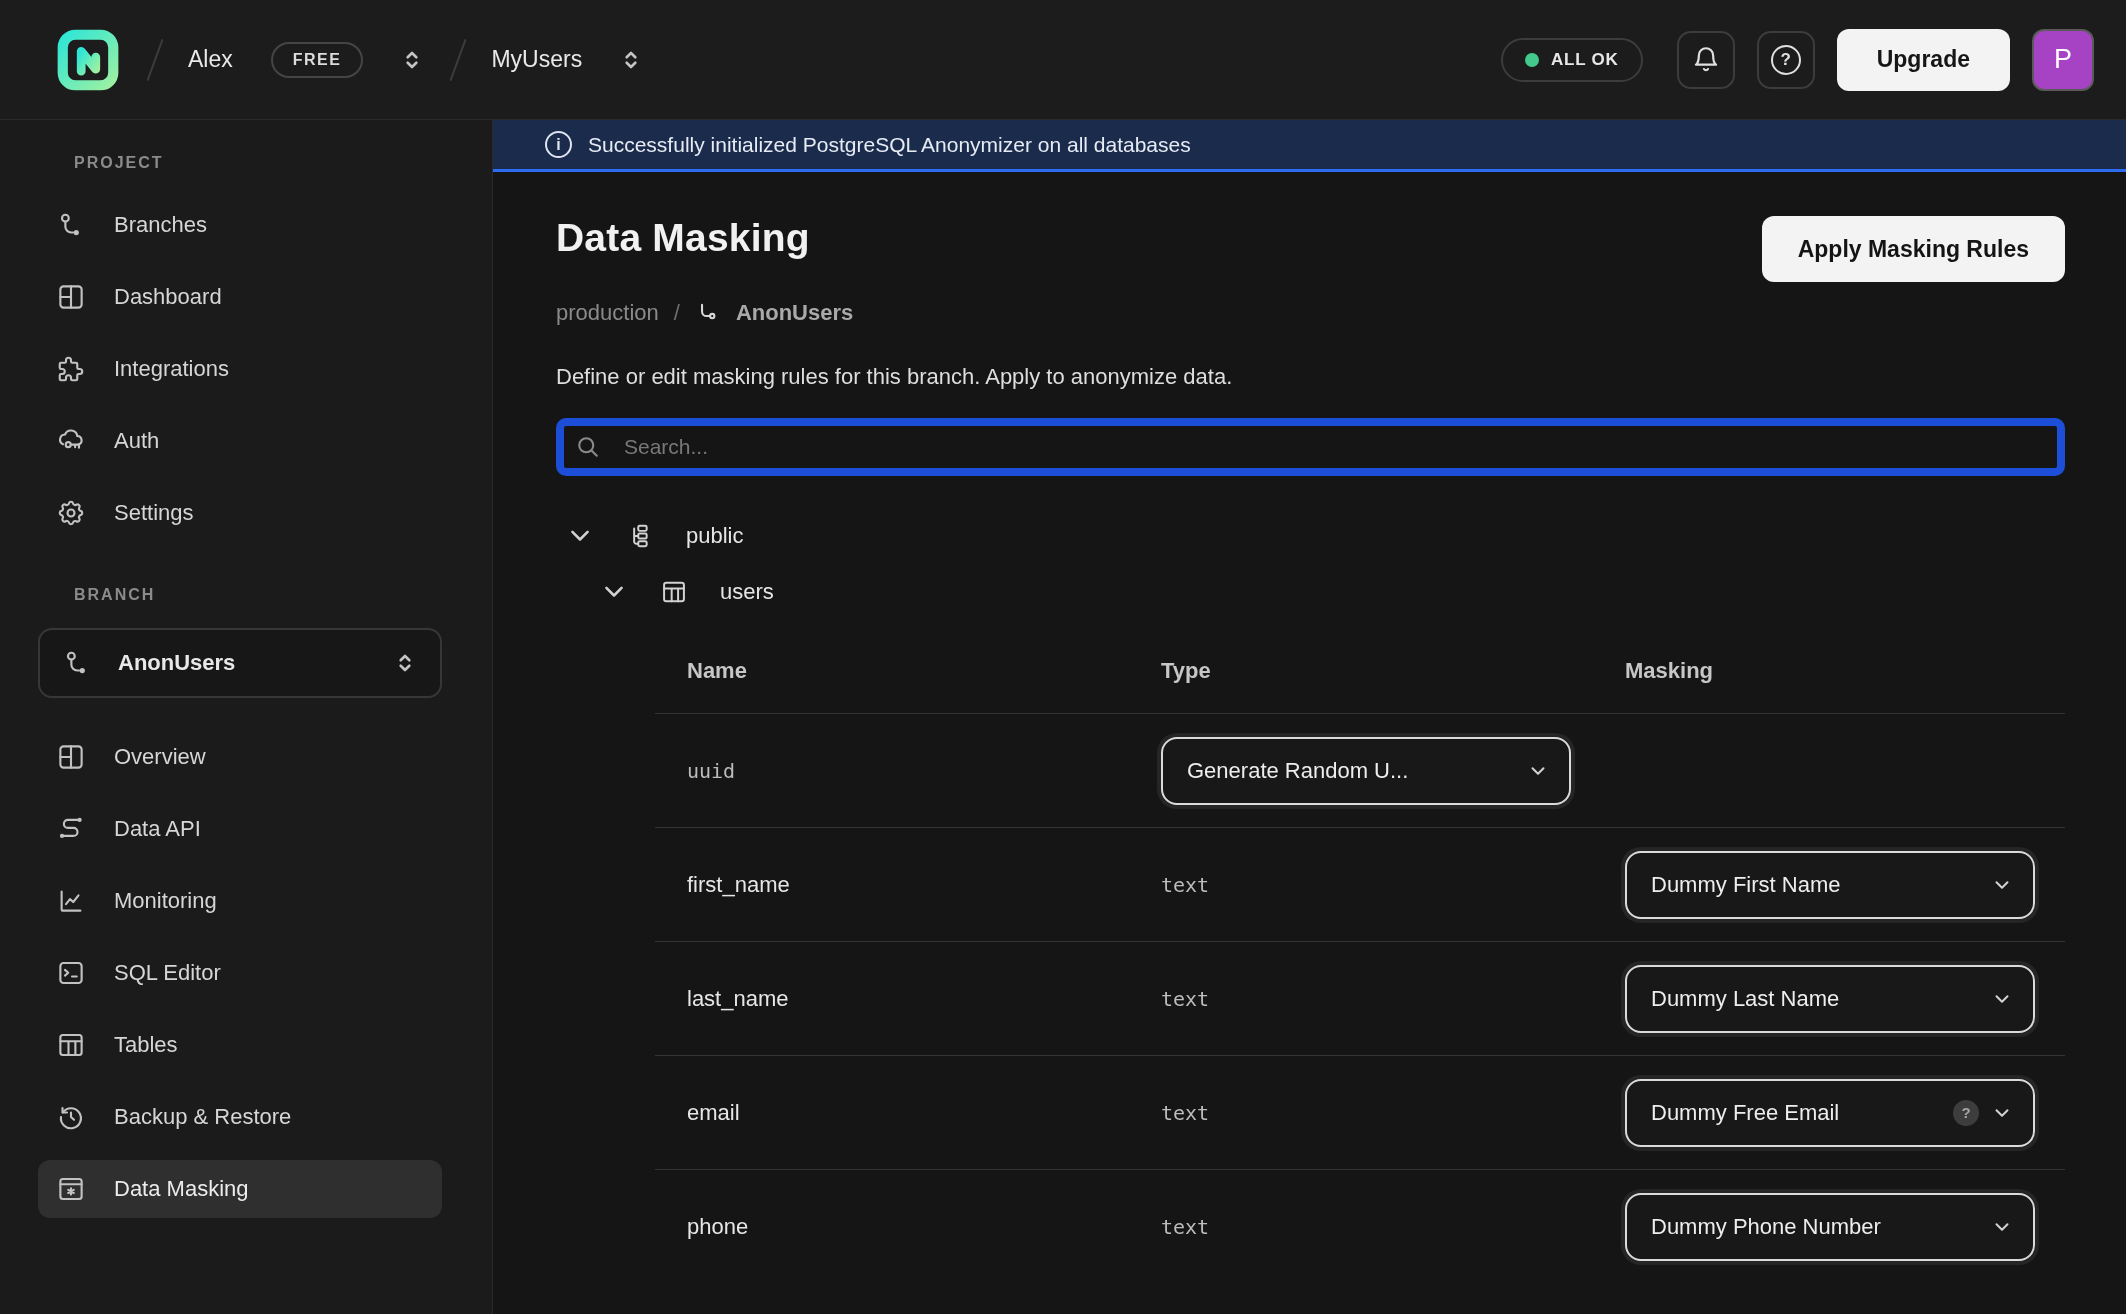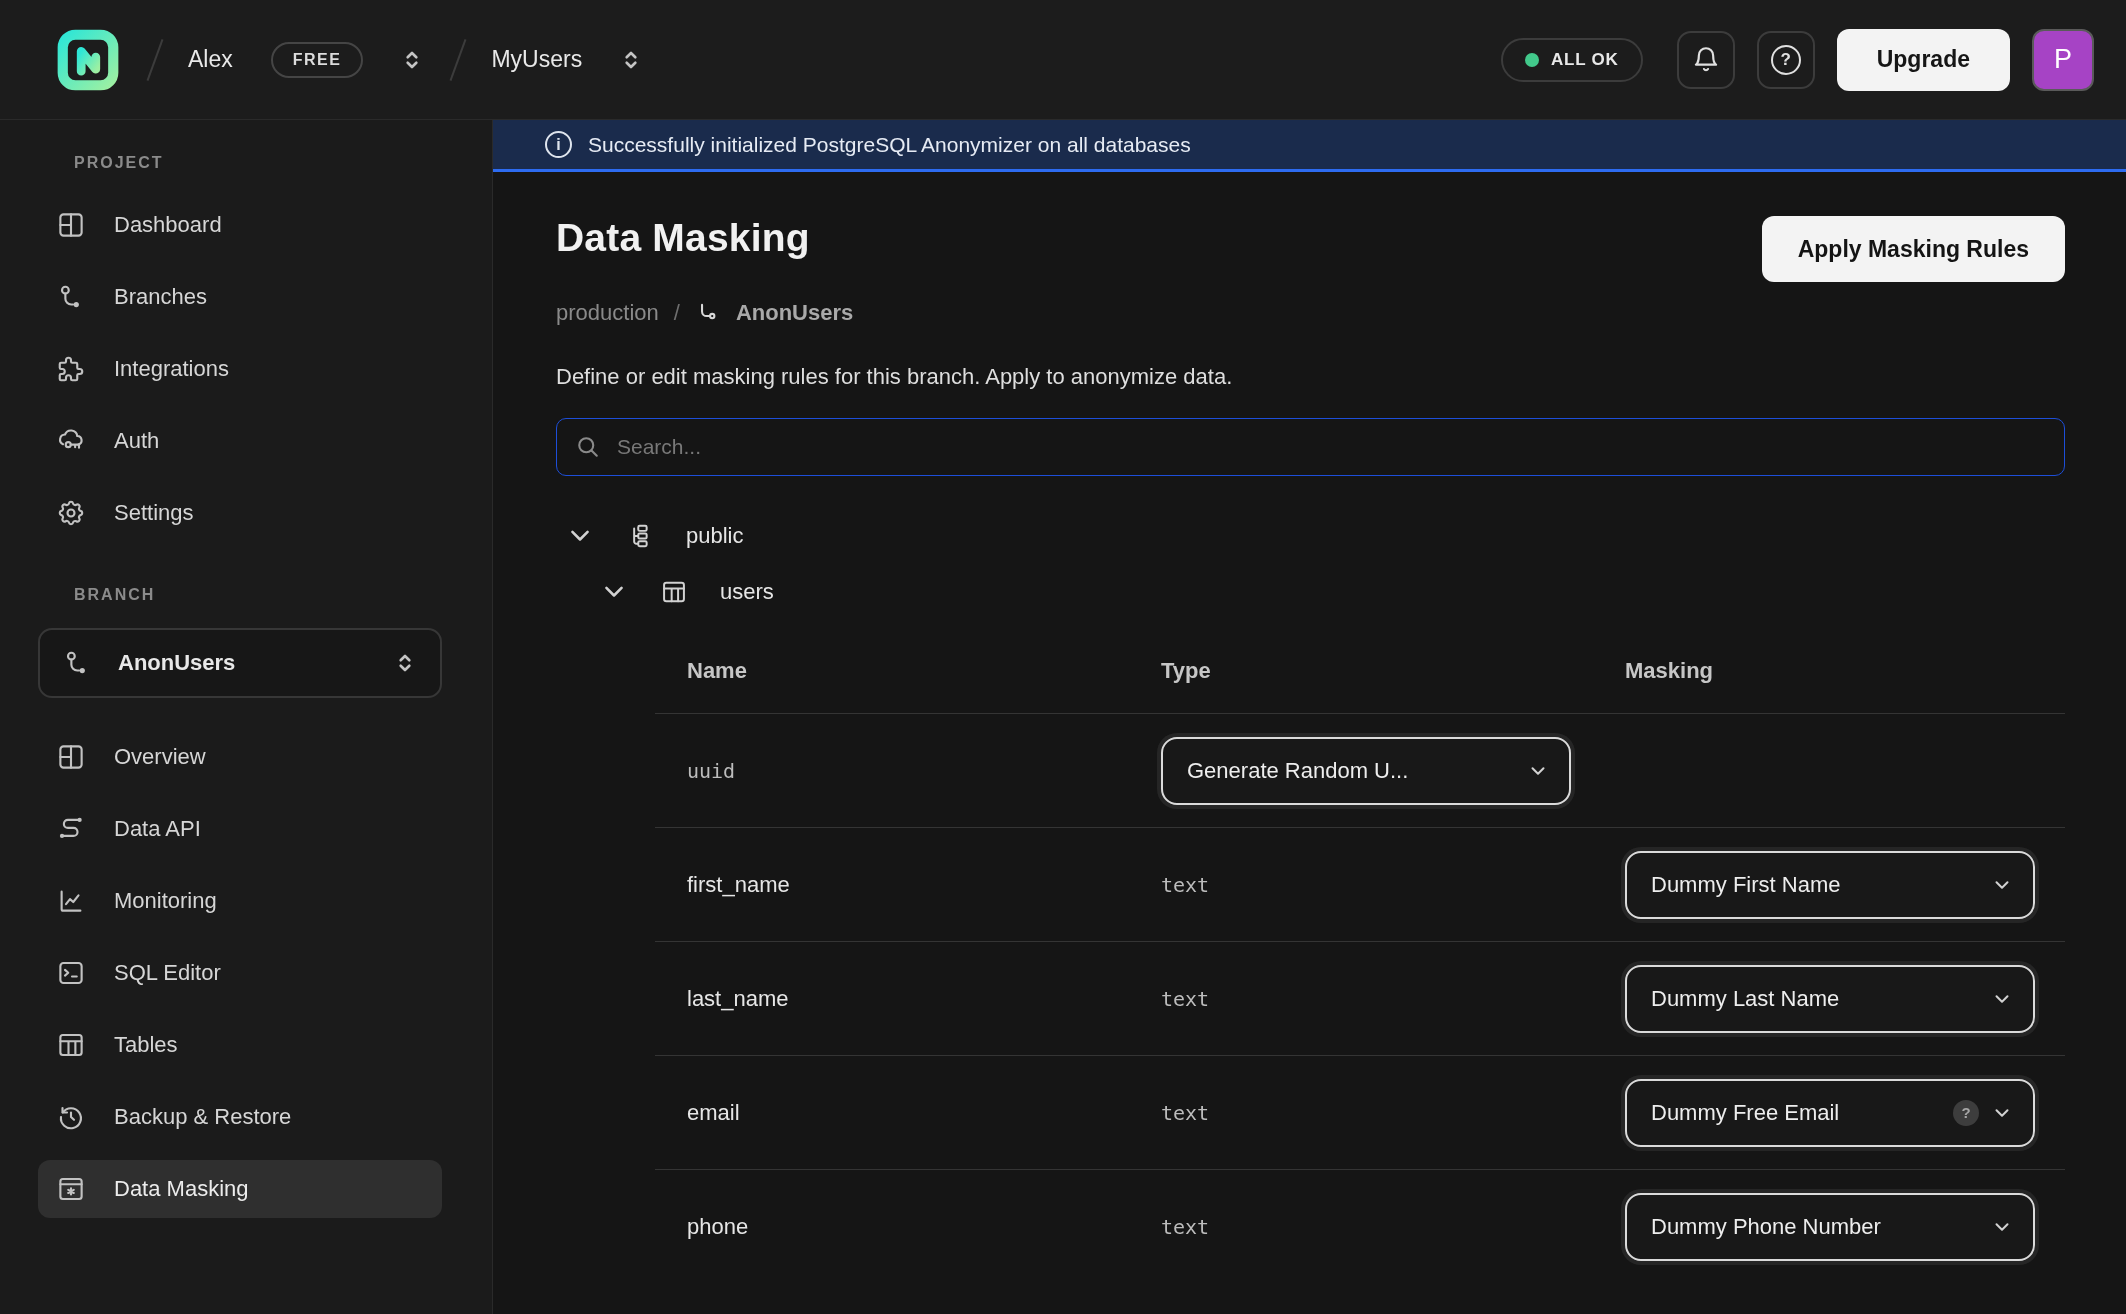--- a/index.html
+++ b/index.html
@@ -93,21 +93,21 @@
   }
   .breadcrumb { display:flex; align-items:center; gap:15px; margin-top:18px; }
   .bc-parent { font-size:22px; color:#8a8a8a; }
   .bc-slash { font-size:22px; color:#6e6e6e; }
   .bc-icon { width:26px; height:26px; color:#d8d8d8; display:flex; }
   .bc-branch { font-size:22px; font-weight:700; color:#a9a9a9; }
   .page-desc { margin-top:38px; font-size:22px; color:#dedede; }
   .search-wrap { position:relative; margin-top:28px; }
   .search-icon { position:absolute; left:18px; top:15px; width:28px; height:28px; color:#8a8a8a; }
   .search-input {
-    width:100%; height:58px; background:transparent; border:1px solid #1d4ed8; border-radius:10px;
+    width:100%; height:58px; background:transparent; border:8px solid #1d4ed8; border-radius:10px;
     padding:0 20px 0 60px; font-size:21px; color:#e5e5e5; font-family:inherit; outline:none;
   }
   .search-input::placeholder { color:#787878; }
   .tree { margin-top:46px; }
   .tree-row { display:flex; align-items:center; gap:32px; cursor:pointer; }
   .tree-row.schema { margin-left:10px; }
   .tree-row.table { margin-left:44px; margin-top:28px; }
   .tree-chevron { width:28px; height:28px; color:#d2d2d2; display:flex; }
   .tree-icon { width:28px; height:28px; color:#d2d2d2; display:flex; }
   .tree-label { font-size:22px; color:#e6e6e6; }
@@ -183,36 +183,36 @@
 </header>
 
 <div class="shell">
 
   <nav class="sidebar">
     <div class="side-label">PROJECT</div>
 
     <div class="nav-item">
       <span class="nicon">
         <svg viewBox="0 0 24 24" fill="none" stroke="currentColor" stroke-width="1.7" stroke-linecap="round" stroke-linejoin="round">
-            <rect x="3.5" y="3.5" width="17" height="17" rx="2.5"></rect>
-            <path d="M12 3.5v17M3.5 12H12"></path>
-          </svg>
-      </span>
-      <span class="nlabel">Dashboard</span>
-    </div>
-
-    <div class="nav-item">
-      <span class="nicon">
-        <svg viewBox="0 0 24 24" fill="none" stroke="currentColor" stroke-width="1.7" stroke-linecap="round" stroke-linejoin="round">
             <circle cx="7.5" cy="6.5" r="2.7"></circle>
             <path d="M7.5 9.2v4.1a4.7 4.7 0 0 0 4.7 4.7h1.4"></path>
             <circle cx="16.2" cy="18" r="2.1" fill="currentColor" stroke="none"></circle>
           </svg>
       </span>
       <span class="nlabel">Branches</span>
+    </div>
+
+    <div class="nav-item">
+      <span class="nicon">
+        <svg viewBox="0 0 24 24" fill="none" stroke="currentColor" stroke-width="1.7" stroke-linecap="round" stroke-linejoin="round">
+            <rect x="3.5" y="3.5" width="17" height="17" rx="2.5"></rect>
+            <path d="M12 3.5v17M3.5 12H12"></path>
+          </svg>
+      </span>
+      <span class="nlabel">Dashboard</span>
     </div>
 
     <div class="nav-item">
       <span class="nicon">
         <svg viewBox="0 0 24 24" fill="none" stroke="currentColor" stroke-width="1.7" stroke-linecap="round" stroke-linejoin="round">
             <path d="M4 7h3a1 1 0 0 0 1-1V5a2 2 0 0 1 4 0v1a1 1 0 0 0 1 1h3a1 1 0 0 1 1 1v3a1 1 0 0 0 1 1h1a2 2 0 0 1 0 4h-1a1 1 0 0 0-1 1v3a1 1 0 0 1-1 1h-3a1 1 0 0 1-1-1v-1a2 2 0 0 0-4 0v1a1 1 0 0 1-1 1H4a1 1 0 0 1-1-1v-3a1 1 0 0 1 1-1h1a2 2 0 0 0 0-4H4a1 1 0 0 1-1-1V8a1 1 0 0 1 1-1"></path>
           </svg>
       </span>
       <span class="nlabel">Integrations</span>
     </div>

